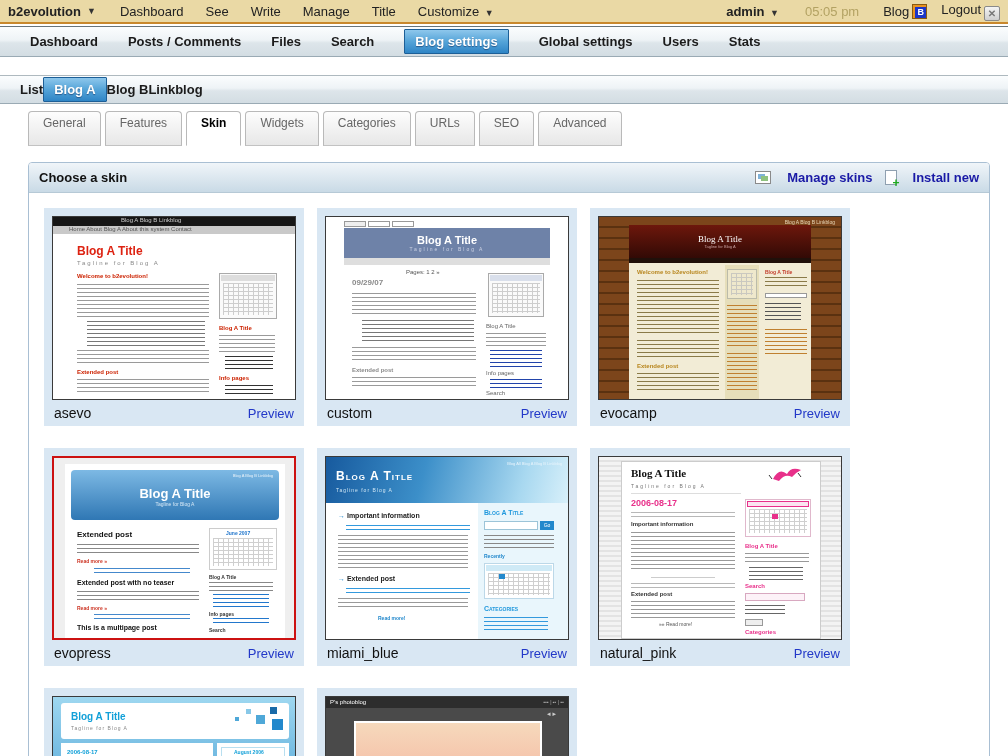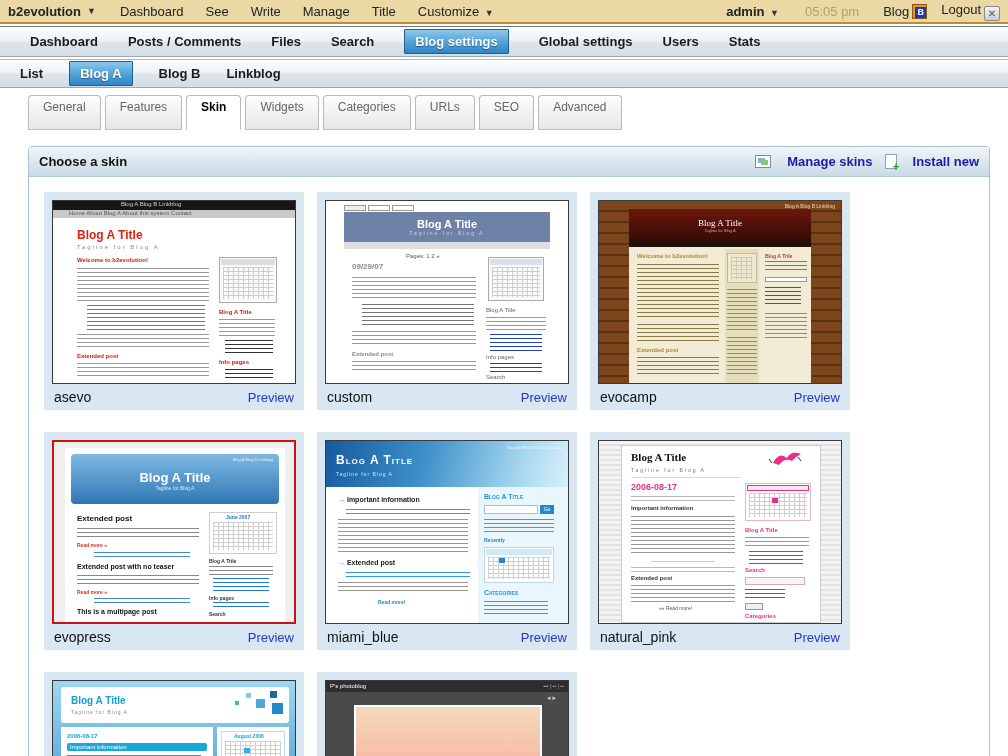--- a/index.html
+++ b/index.html
@@ -23,21 +23,21 @@
     background:#1b35c8; color:#fff; font-size:9px; line-height:11px; text-align:center; }
   .xicon { display:inline-block; width:16px; height:15px; margin-left:3px; vertical-align:-3px;
     background:linear-gradient(#f4f4f4,#cfcfcf); border:1px solid #8a8a8a; border-radius:2px;
     color:#777; font-size:10px; line-height:13px; text-align:center; font-weight:bold; }
 
   
   .bar { background:linear-gradient(#fbfdfe 0%, #eef3f6 45%, #dde5ea 55%, #d3dde3 100%);
     border-top:1px solid #68747b; border-bottom:1px solid #9aaab4;
     display:flex; align-items:center; font-size:13px; font-weight:bold; color:#1b1b1b; }
   .bar.main { height:31px; padding-left:30px; gap:30px; margin-top:2px; }
-  .bar.blogs { height:29px; padding-left:20px; gap:26px; border-top:1px solid #aeb9bf; margin-top:2px; }
+  .bar.blogs { height:29px; padding-left:20px; border-top:1px solid #aeb9bf; margin-top:18px; }
   .bar span { cursor:pointer; white-space:nowrap; }
   .bar .active { background:linear-gradient(#8ec7ec,#55a4d8 50%,#2f85c6);
     border:1px solid #1d5f97; color:#fff; padding:4px 10px; border-radius:1px;
     text-shadow:0 1px 1px rgba(0,0,40,.4); }
 
   
   .subtabs { margin:17px 0 0 28px; display:flex; gap:4px; align-items:flex-end; height:25px; }
   .subtab { font-size:12px; color:#666; background:linear-gradient(#fdfdfd,#e7e7e7);
     border:1px solid #b9b9b9; border-bottom:1px solid #c2c2c2;
     border-radius:4px 4px 0 0; padding:4px 14px 15px; cursor:pointer; }

